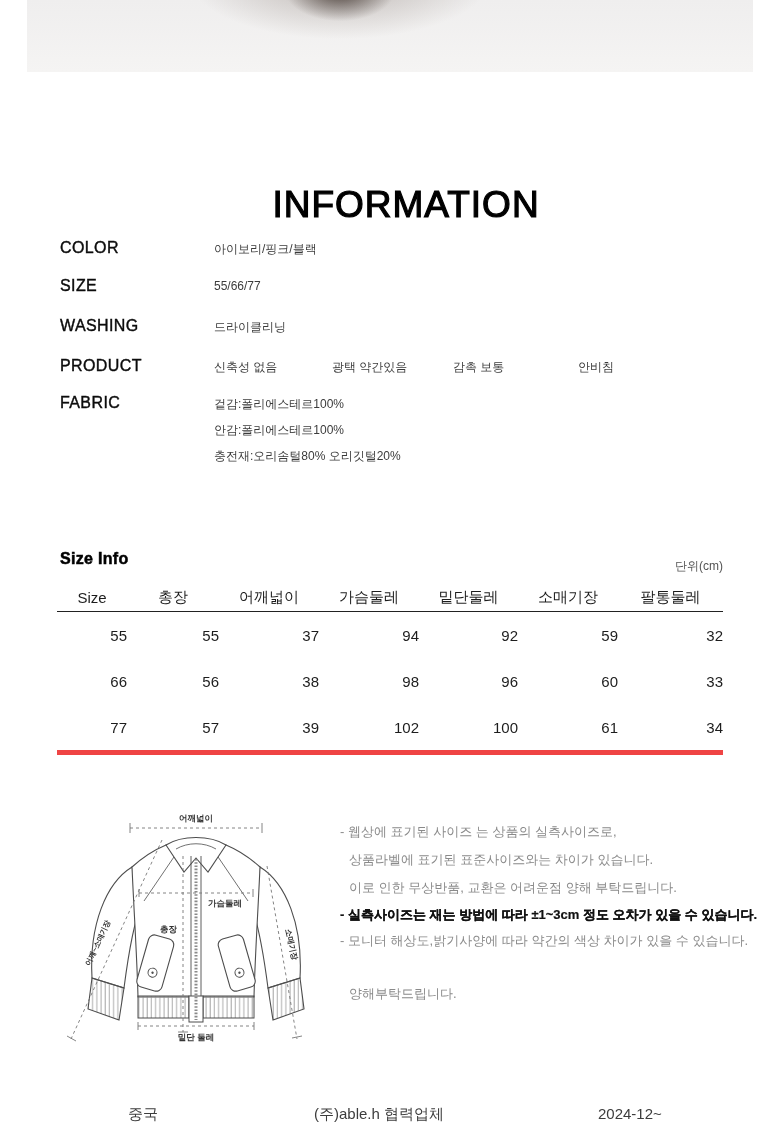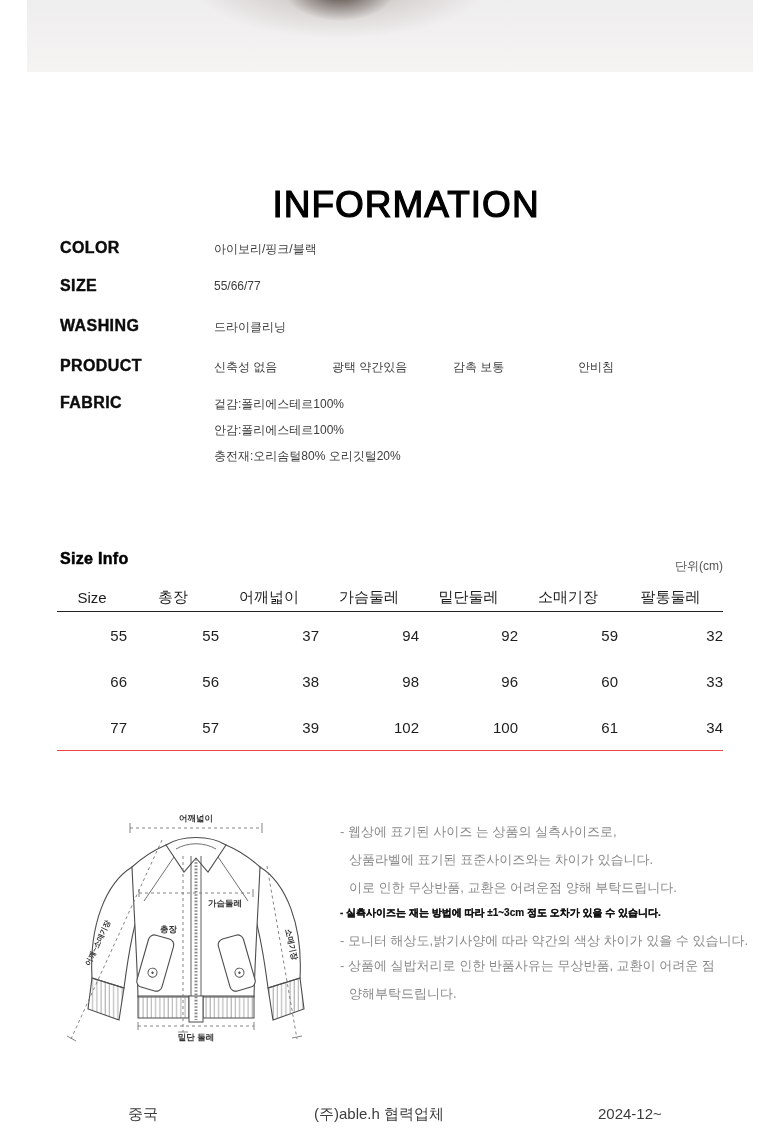--- a/index.html
+++ b/index.html
@@ -11,30 +11,30 @@
     background:
       radial-gradient(ellipse 85px 48px at 313px -10px, rgba(60,48,42,0.88), rgba(60,48,42,0) 65%),
       radial-gradient(ellipse 210px 85px at 313px -22px, rgba(135,122,114,0.5), rgba(135,122,114,0) 72%),
       linear-gradient(#efeeee,#f5f4f3);
   }
   .title{
     left:0;top:168px;width:780px;text-align:center;margin:16px;
     font-size:37px;font-weight:400;letter-spacing:1px;color:#000;
     -webkit-text-stroke:1.2px #000;
   }
-  .lbl{font-size:16px;font-weight:700;letter-spacing:.4px;color:#0c0c0c;-webkit-text-stroke:.4px #0c0c0c;white-space:nowrap;}
+  .lbl{font-size:16px;font-weight:400;letter-spacing:.4px;color:#0c0c0c;-webkit-text-stroke:.4px #0c0c0c;white-space:nowrap;}
   .val{font-size:12px;color:#3b3b3b;white-space:nowrap;}
   .si-title{font-size:16px;font-weight:800;color:#000;-webkit-text-stroke:.5px #000;letter-spacing:.3px;}
   .si-unit{font-size:12px;color:#555;}
   table.size{border-collapse:collapse;table-layout:fixed;width:666px;}
   table.size th{font-weight:400;font-size:15px;color:#1d1d1d;height:28px;vertical-align:middle;text-align:center;border-bottom:1.4px solid #222;padding:0;}
   table.size td{font-size:15px;color:#1d1d1d;height:46px;vertical-align:middle;text-align:right;padding:0;}
-  table.size tr.last td{border-bottom:1px solid #ef4444;}
+  table.size tr.last td{border-bottom:5px solid #ef4444;}
   .note{font-size:13px;color:#8a8a8a;white-space:nowrap;}
-  .note.bold{color:#111;font-weight:700;font-size:10px;-webkit-text-stroke:.2px #111;}
+  .note.bold{color:#111;font-weight:700;font-size:13px;-webkit-text-stroke:.2px #111;}
   .foot-lbl{font-size:16px;font-weight:700;color:#0c0c0c;-webkit-text-stroke:.4px #0c0c0c;white-space:nowrap;margin-top:43px;}
   .foot-val{font-size:15px;color:#3d3d3d;white-space:nowrap;}
   svg text{font-family:"Liberation Sans","DejaVu Sans",sans-serif;fill:#333;font-weight:600;}
 </style>
 </head>
 <body>
 
 <div class="page">
 
   <div class="abs hero"></div>
@@ -182,21 +182,20 @@
     <line x1="209" y1="74" x2="239" y2="247" stroke="#777" stroke-width="0.9" stroke-dasharray="3 3"></line>
     <line x1="234" y1="246" x2="244" y2="244" stroke="#777" stroke-width="0.9"></line>
     <text transform="translate(231,153) rotate(77)" font-size="8" text-anchor="middle">소매기장</text>
   </svg>
 
   <div class="abs note" style="left:340px;top:823px">- 웹상에 표기된  사이즈 는 상품의 실측사이즈로,</div>
   <div class="abs note" style="left:349px;top:851px">상품라벨에 표기된 표준사이즈와는 차이가 있습니다.</div>
   <div class="abs note" style="left:349px;top:879px">이로 인한 무상반품, 교환은 어려운점 양해 부탁드립니다.</div>
   <div class="abs note bold" style="left:340px;top:906px">- 실측사이즈는 재는 방법에 따라 ±1~3cm 정도 오차가 있을 수 있습니다.</div>
   <div class="abs note" style="left:340px;top:932px">- 모니터 해상도,밝기사양에 따라 약간의 색상 차이가 있을 수 있습니다.</div>
-  <div class="abs note" style="left:340px;top:957px">- 상품에 실밥처리로 인한 반품사유는 무상반품, 교환이 어려운 점</div>
   <div class="abs note" style="left:349px;top:985px">양해부탁드립니다.</div>
 
   <span class="abs foot-lbl" style="left:60px;top:1103px">제조국</span>
   <span class="abs foot-val" style="left:128px;top:1105px">중국</span>
   <span class="abs foot-lbl" style="left:247px;top:1103px">제조사</span>
   <span class="abs foot-val" style="left:314px;top:1105px">(주)able.h 협력업체</span>
   <span class="abs foot-lbl" style="left:512px;top:1103px">제조년월</span>
   <span class="abs foot-val" style="left:598px;top:1105px">2024-12~</span>
 
 </div>

